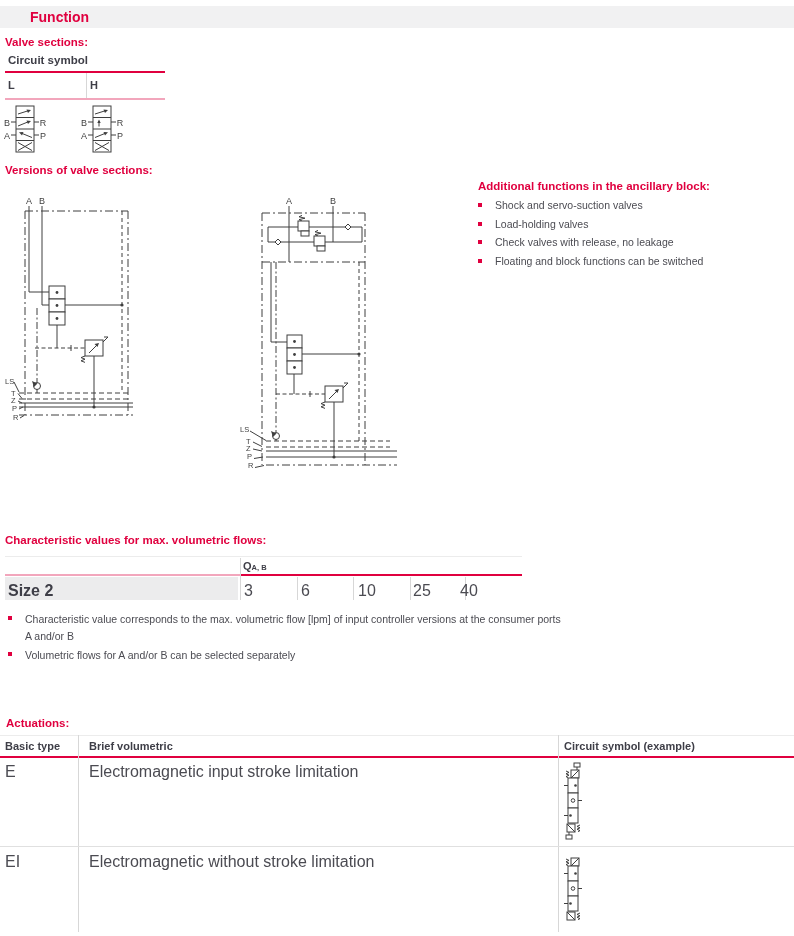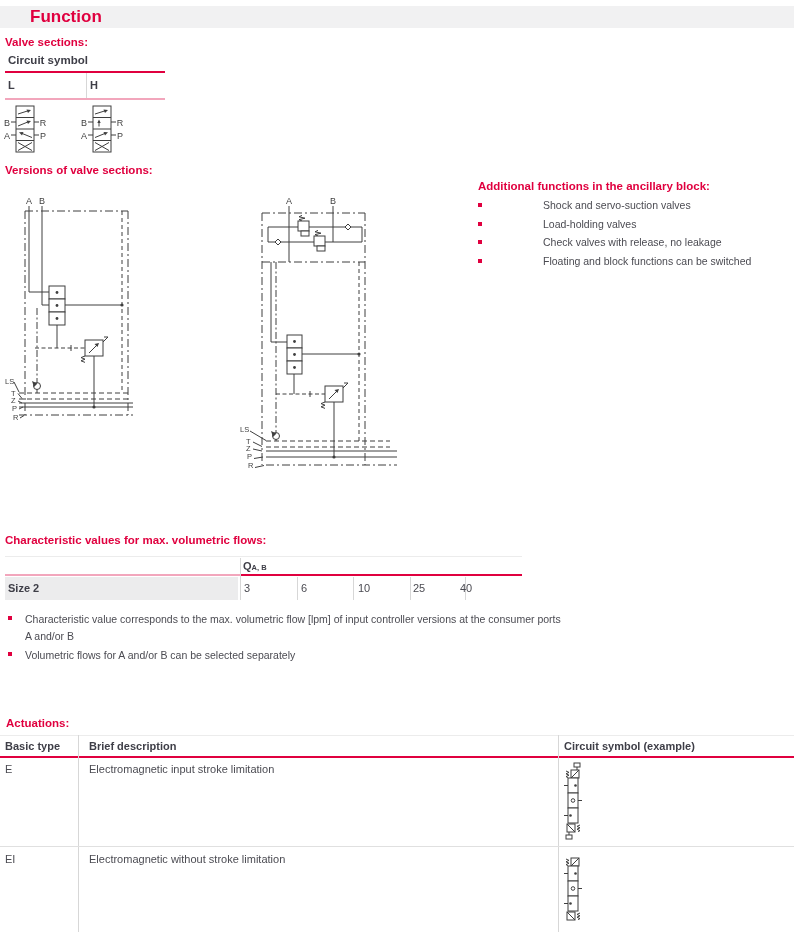--- a/index.html
+++ b/index.html
@@ -8,44 +8,44 @@
     --dark:#3e3e47;
     --body:#4b4b52;
     --sep:#d7d7d7;
     --diag:#3f3f3f;
   }
   *{margin:0;padding:0;box-sizing:border-box;}
   body{background:#fff;font-family:"Liberation Sans",sans-serif;}
   .page{position:relative;width:794px;height:936px;background:#fff;overflow:hidden;}
 
   .header-bar{position:absolute;left:0;top:6px;width:794px;height:22px;background:#f1f1f2;}
-  .header-bar .title{position:absolute;left:30px;top:0;line-height:22px;font-size:17px;font-weight:bold;color:var(--accent);}
+  .header-bar .title{position:absolute;left:30px;top:0;line-height:22px;font-size:14px;font-weight:bold;color:var(--accent);}
 
   .red-heading{position:absolute;font-size:11.5px;font-weight:bold;color:var(--accent);}
 
   .cs-title{position:absolute;left:8px;top:54px;font-size:11.5px;font-weight:bold;color:var(--dark);}
   .rule{position:absolute;height:2px;background:var(--accent);}
   .rule.light{background:var(--accent-light);}
   .thinline{position:absolute;height:1px;background:#ececec;}
   .vsep{position:absolute;width:1px;background:var(--sep);}
   .hsep{position:absolute;height:1px;background:#e0e0e0;}
 
   .cs-col{position:absolute;top:79px;font-size:11px;font-weight:bold;color:var(--dark);}
 
-  .bullet-row{position:relative;display:flex;margin-bottom:4.5px;gap:48px;}
+  .bullet-row{position:relative;display:flex;margin-bottom:4.5px;}
   .sq{width:4px;height:4px;background:var(--accent);margin-top:5px;flex:0 0 4px;}
   .bullet-text{margin-left:13px;font-size:10.5px;color:var(--body);line-height:14px;}
 
   .ancillary{position:absolute;left:478px;top:180px;width:310px;}
   .ancillary .red-heading{position:static;display:block;margin-bottom:6px;}
 
   .note-item{position:absolute;display:flex;width:565px;}
   .note-item .bullet-text{line-height:17px;width:540px;}
 
-  .cell-label{position:absolute;font-size:11px;color:var(--body);}
+  .cell-label{position:absolute;font-size:16px;color:var(--body);}
   .cell-label.bold{font-weight:bold;color:var(--dark);}
   .th{position:absolute;font-size:11px;font-weight:bold;color:var(--dark);}
   .size-bg{position:absolute;background:#ececed;}
   .qsub{font-size:7.5px;font-weight:bold;}
 
   svg{position:absolute;overflow:visible;}
   svg text{font-family:"Liberation Sans",sans-serif;fill:var(--diag);}
   .st{stroke:var(--diag);stroke-width:1;fill:none;}
   .fw{fill:#fff;stroke:var(--diag);stroke-width:1;}
   .fd{fill:var(--diag);stroke:none;}
@@ -244,21 +244,21 @@
   </div>
   <div class="note-item" style="left:8px;top:647px;">
     <span class="sq"></span>
     <span class="bullet-text">Volumetric flows for A and/or B can be selected separately</span>
   </div>
 
   <div class="red-heading" style="left:6px;top:717px;">Actuations:</div>
 
   <div class="thinline" style="left:0;top:735px;width:794px;"></div>
   <div class="th" style="left:5px;top:740px;">Basic type</div>
-  <div class="th" style="left:89px;top:740px;">Brief description</div>
+  <div class="th" style="left:89px;top:740px;">Brief volumetric</div>
   <div class="th" style="left:564px;top:740px;">Circuit symbol (example)</div>
   <div class="rule" style="left:0;top:756px;width:794px;"></div>
   <div class="vsep" style="left:78px;top:735px;height:197px;"></div>
   <div class="vsep" style="left:558px;top:735px;height:197px;"></div>
   <div class="hsep" style="left:0;top:846px;width:794px;"></div>
 
   <div class="cell-label" style="left:5px;top:763px;">E</div>
   <div class="cell-label" style="left:89px;top:763px;">Electromagnetic input stroke limitation</div>
   <svg style="left:564px;top:761px;" width="18" height="80" viewBox="0 0 18 80">
     <rect class="fw" x="10" y="2" width="6" height="4"></rect>

